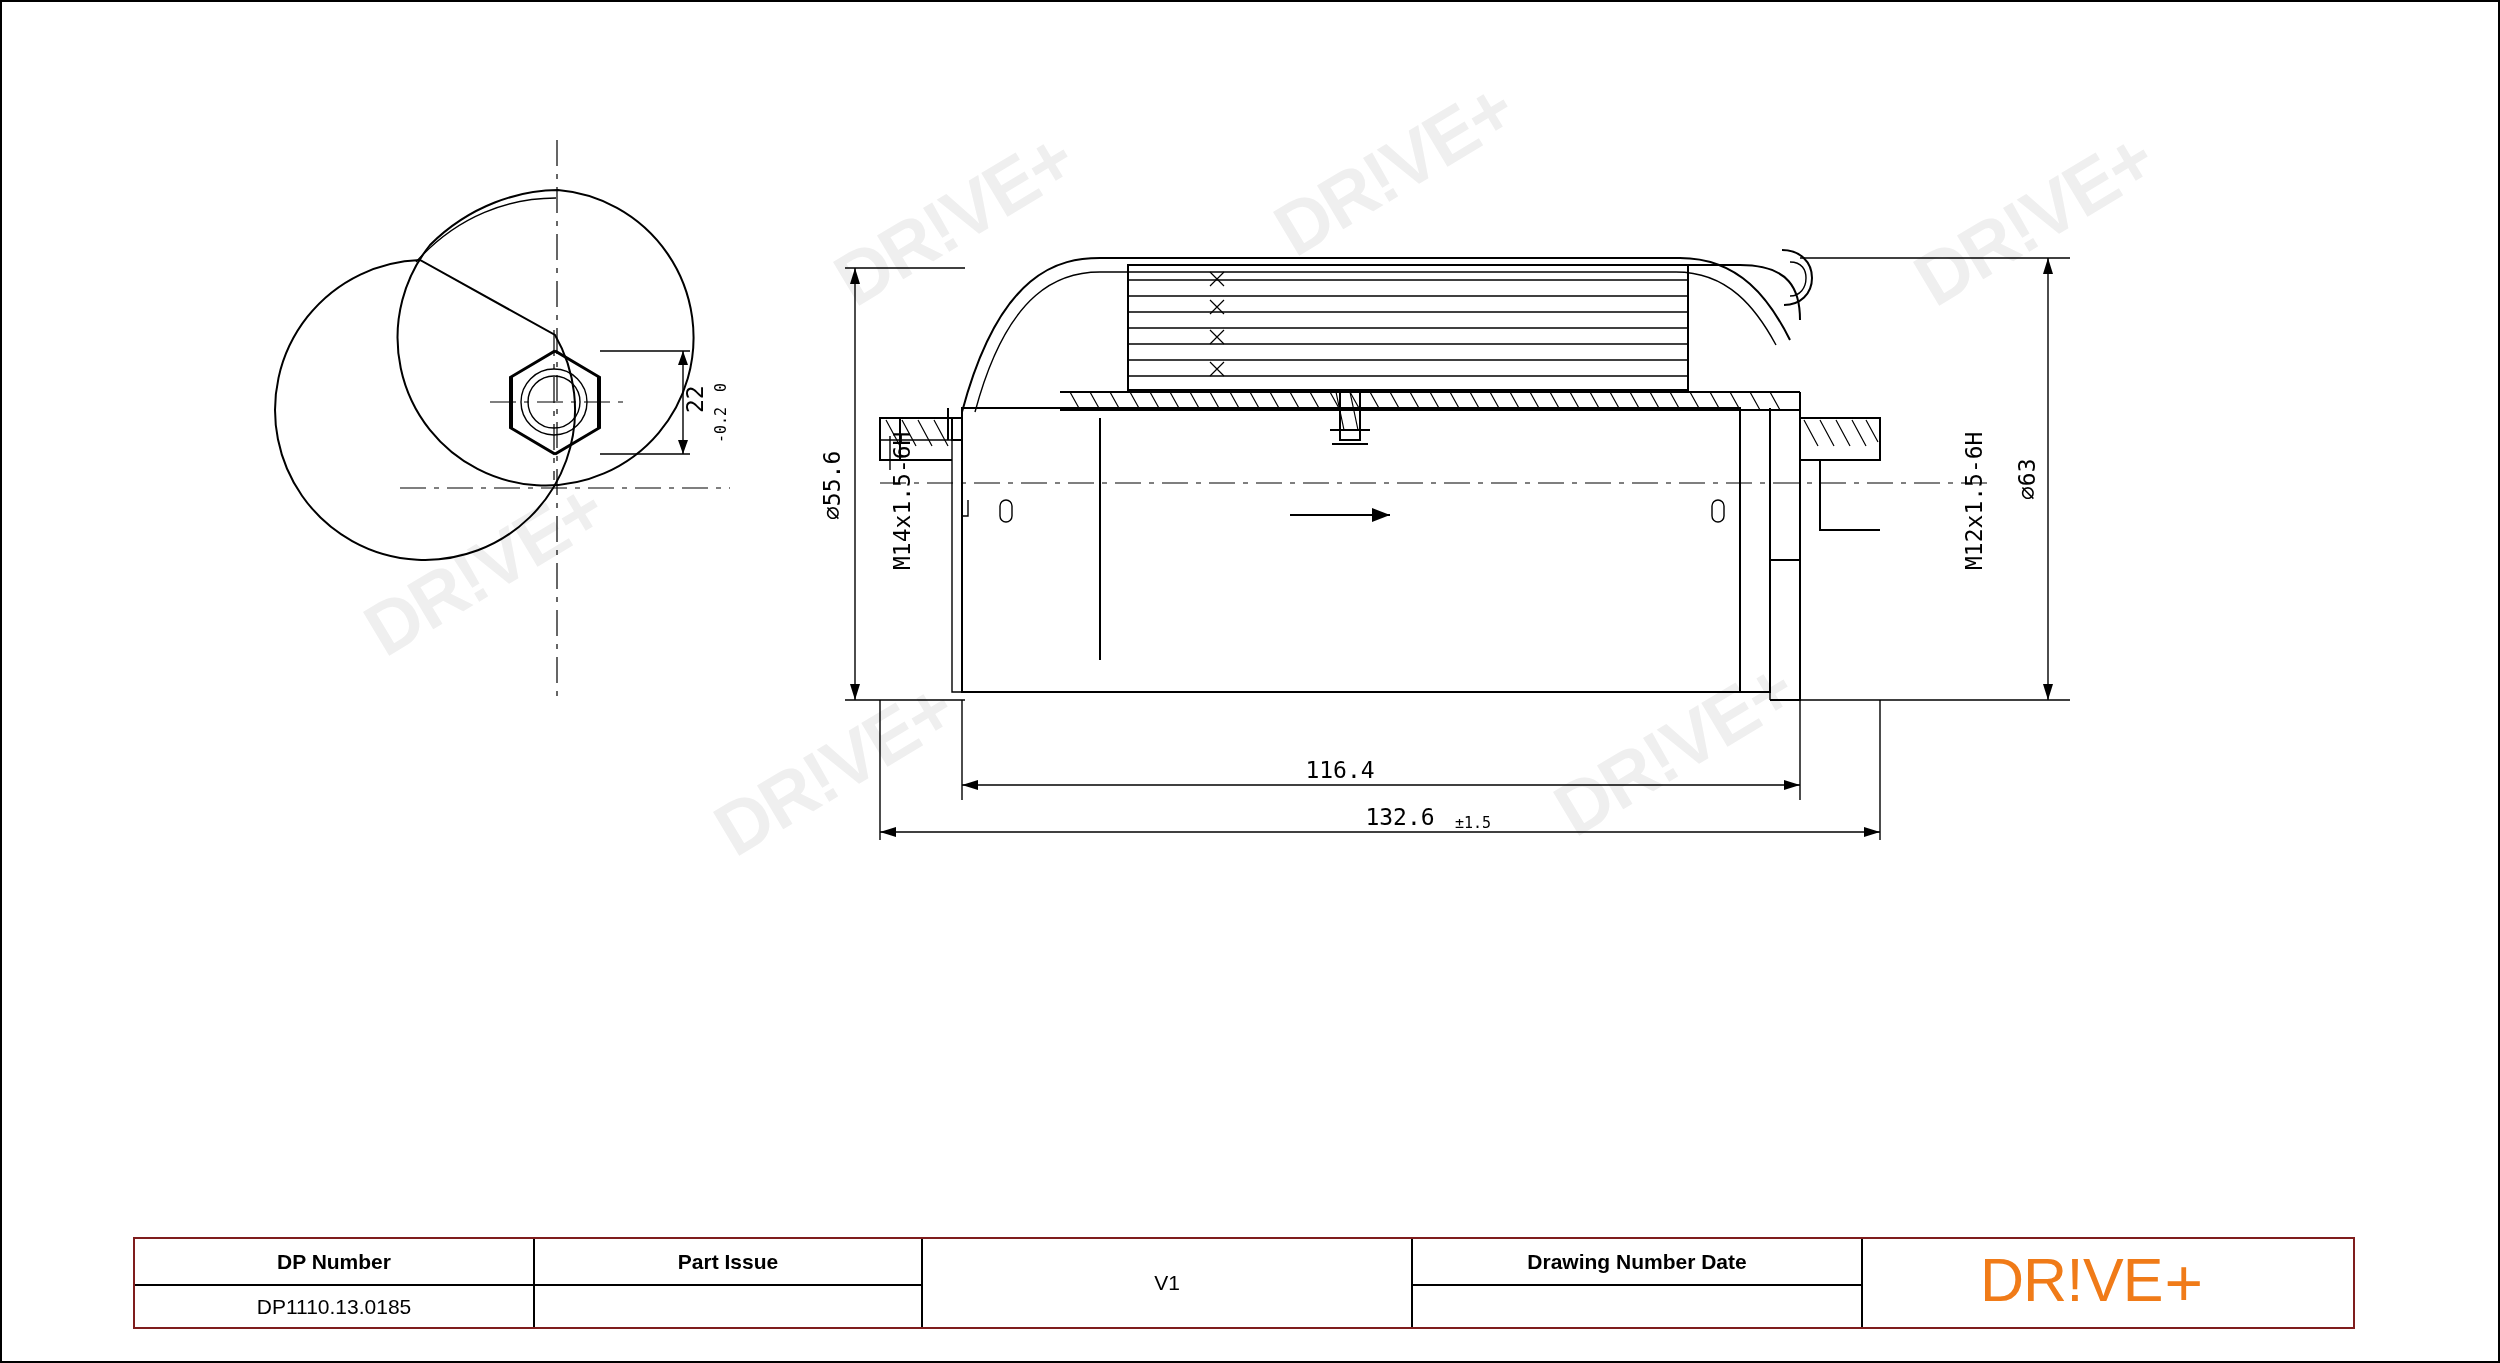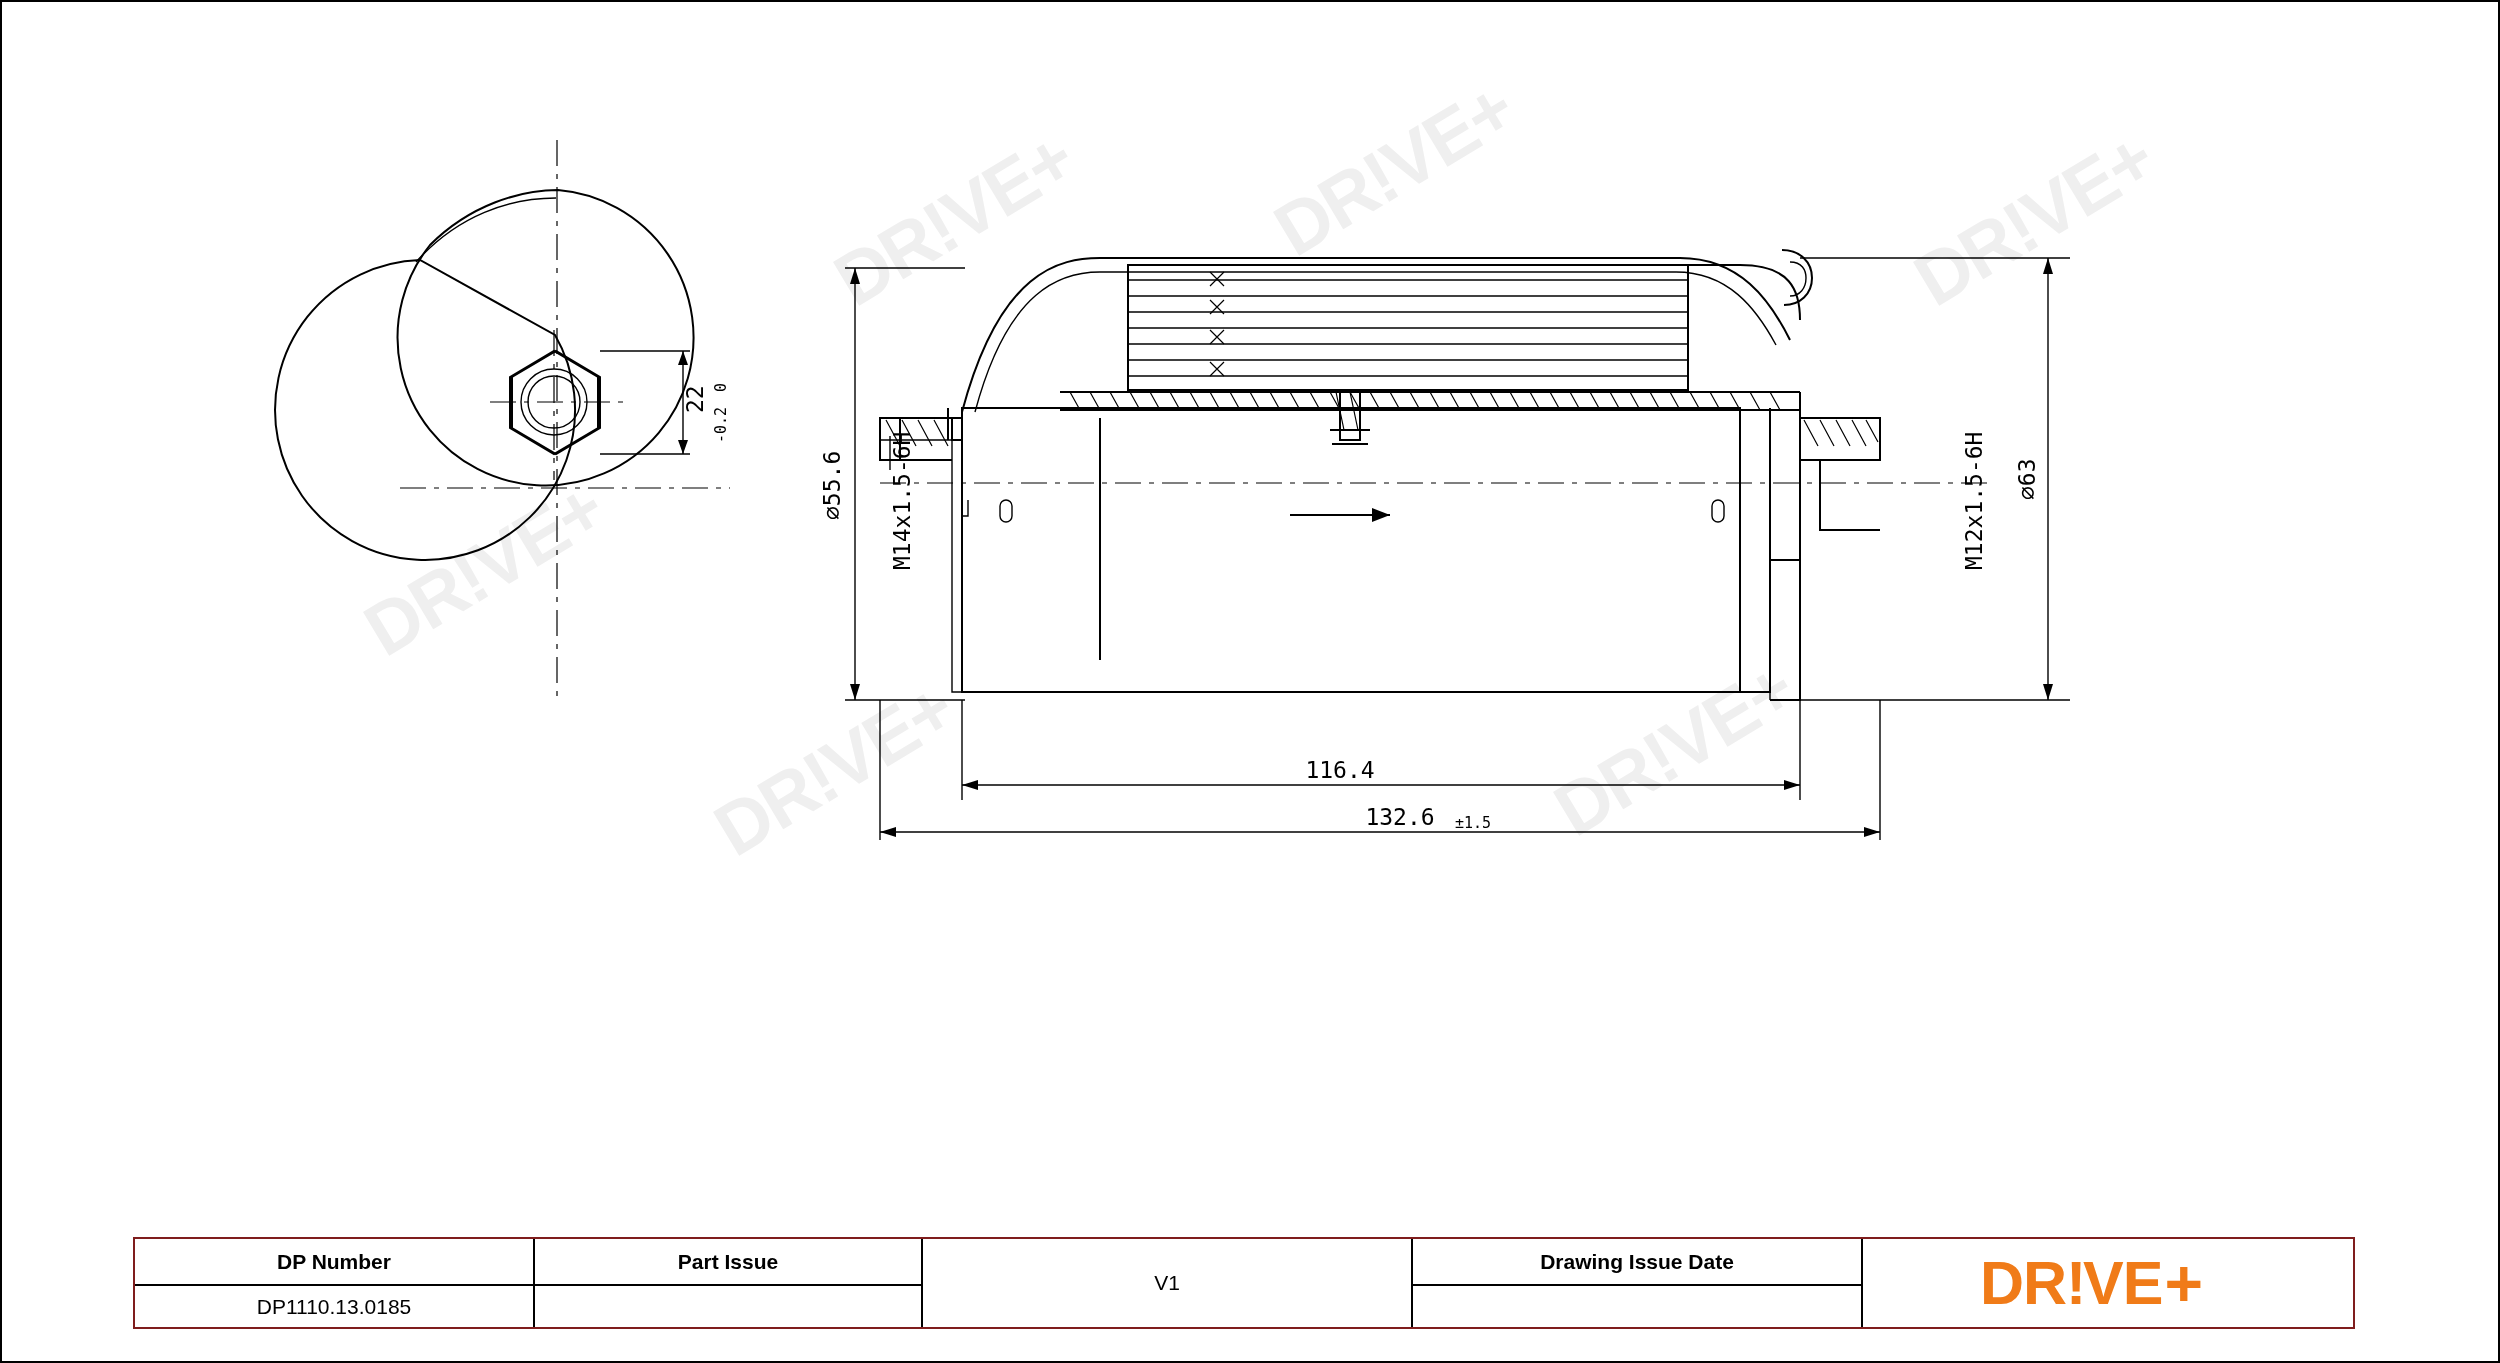--- a/index.html
+++ b/index.html
@@ -14,21 +14,21 @@
   .wm{position:absolute;font-family:"Liberation Sans",sans-serif;font-weight:bold;font-size:74px;color:#efefef;letter-spacing:-2px;transform:rotate(-31deg);transform-origin:left top;white-space:nowrap;user-select:none;}
   .dimtxt{font-family:"DejaVu Sans Mono",monospace;font-size:23px;fill:#000;}
   .dimtxt-s{font-family:"DejaVu Sans Mono",monospace;font-size:15px;fill:#000;}
   
   .tblock{position:absolute;left:133px;top:1237px;width:2222px;height:92px;border:2px solid #7f1d1d;box-sizing:border-box;display:flex;}
   .tb-col{border-right:2px solid #000;box-sizing:border-box;display:flex;flex-direction:column;}
   .tb-col:last-child{border-right:none;}
   .tb-head{height:45px;display:flex;align-items:center;justify-content:center;border-bottom:2px solid #000;font-size:21px;font-weight:bold;color:#000;}
   .tb-val{flex:1;display:flex;align-items:center;justify-content:center;font-size:21px;font-weight:normal;color:#000;}
   .logo-cell{width:456px;display:flex;align-items:center;justify-content:center;}
-  .logo{font-family:"Liberation Sans",sans-serif;font-weight:bold;font-size:61px;color:#F07B18;letter-spacing:-1px;display:flex;align-items:center;}
+  .logo{font-family:"Liberation Sans",sans-serif;font-weight:normal;font-size:61px;color:#F07B18;letter-spacing:-1px;display:flex;}
   .logo .bang{display:inline-block;width:17px;text-align:center;}
   .logo .plus{font-size:66px;margin-left:2px;}
 </style>
 </head>
 <body>
 
 <div class="sheet"></div>
 
 <div class="wm" style="left:350px;top:600px;">DR!VE+</div>
 <div class="wm" style="left:820px;top:250px;">DR!VE+</div>
@@ -191,21 +191,21 @@
     <div class="tb-head">DP Number</div>
     <div class="tb-val">DP1110.13.0185</div>
   </div>
   <div class="tb-col" style="width:388px">
     <div class="tb-head">Part Issue</div>
   </div>
   <div class="tb-col" style="width:490px">
     <div class="tb-val">V1</div>
   </div>
   <div class="tb-col" style="width:450px">
-    <div class="tb-head">Drawing Issue Date</div>
+    <div class="tb-head">Drawing Number Date</div>
   </div>
   <div class="tb-col logo-cell">
     <div class="logo">
       <span>DR</span>
         <span class="bang">!</span>
         <span>VE</span>
         <span class="plus">+</span>
     </div>
   </div>
 </div>

